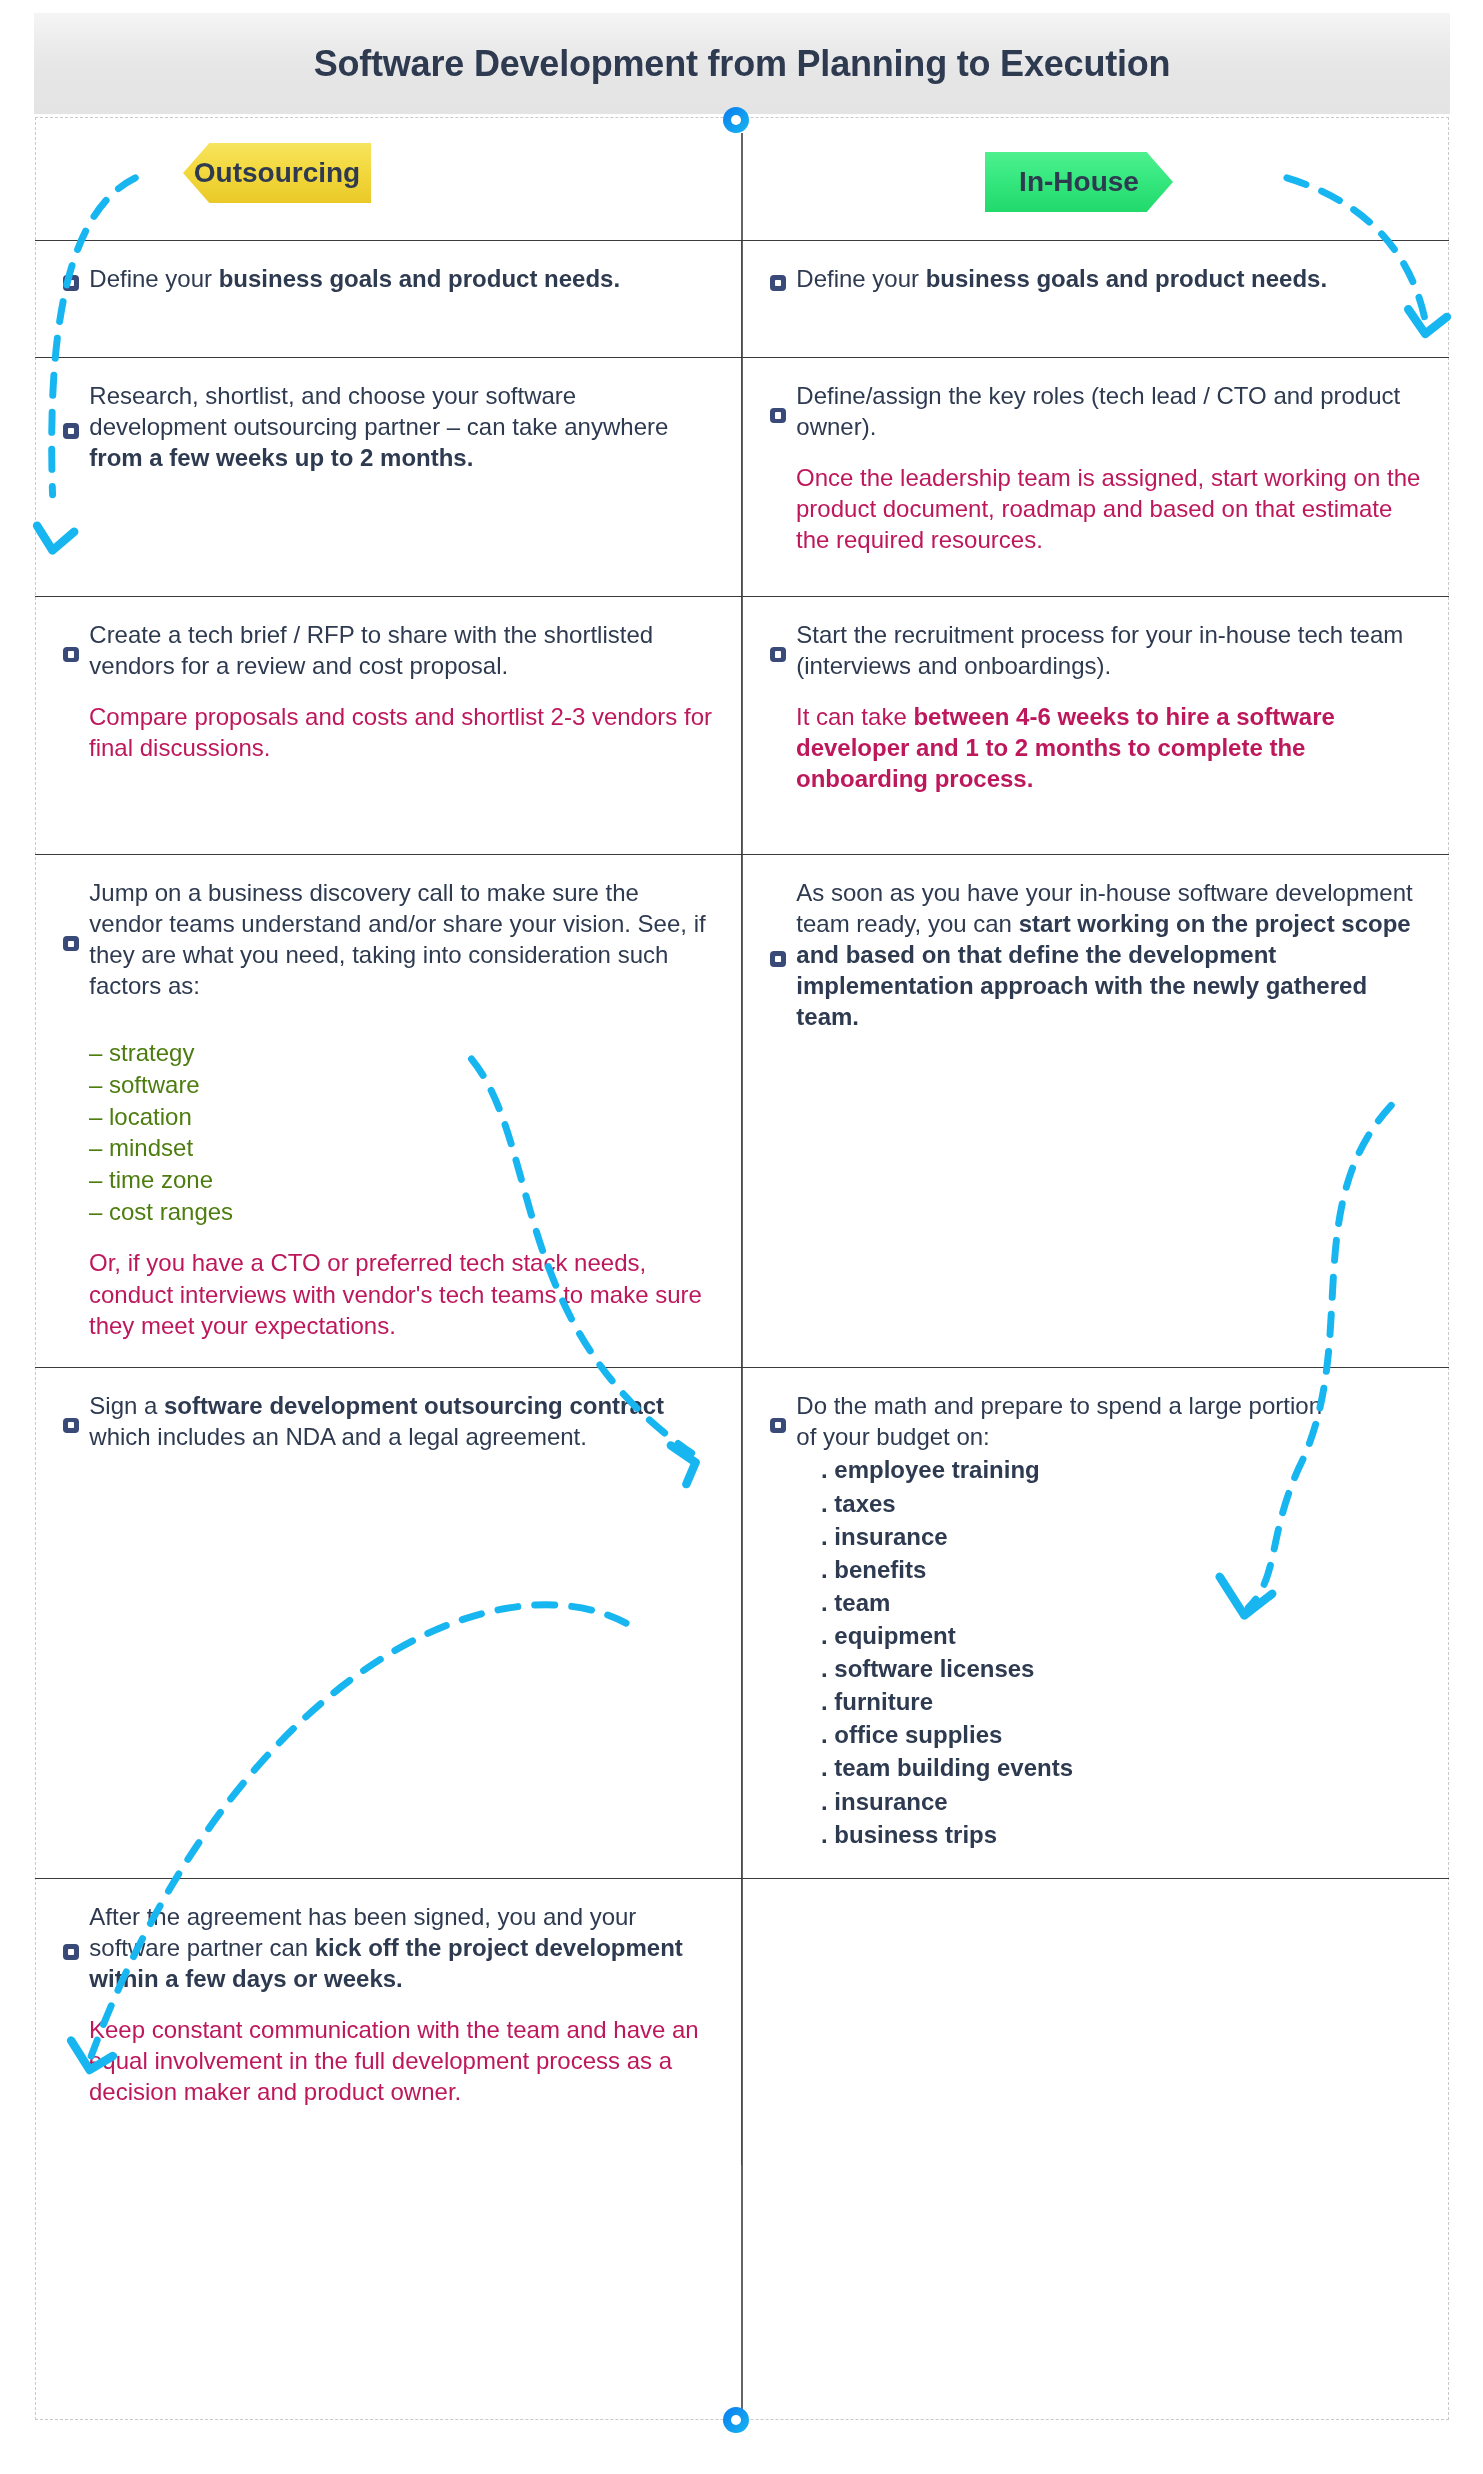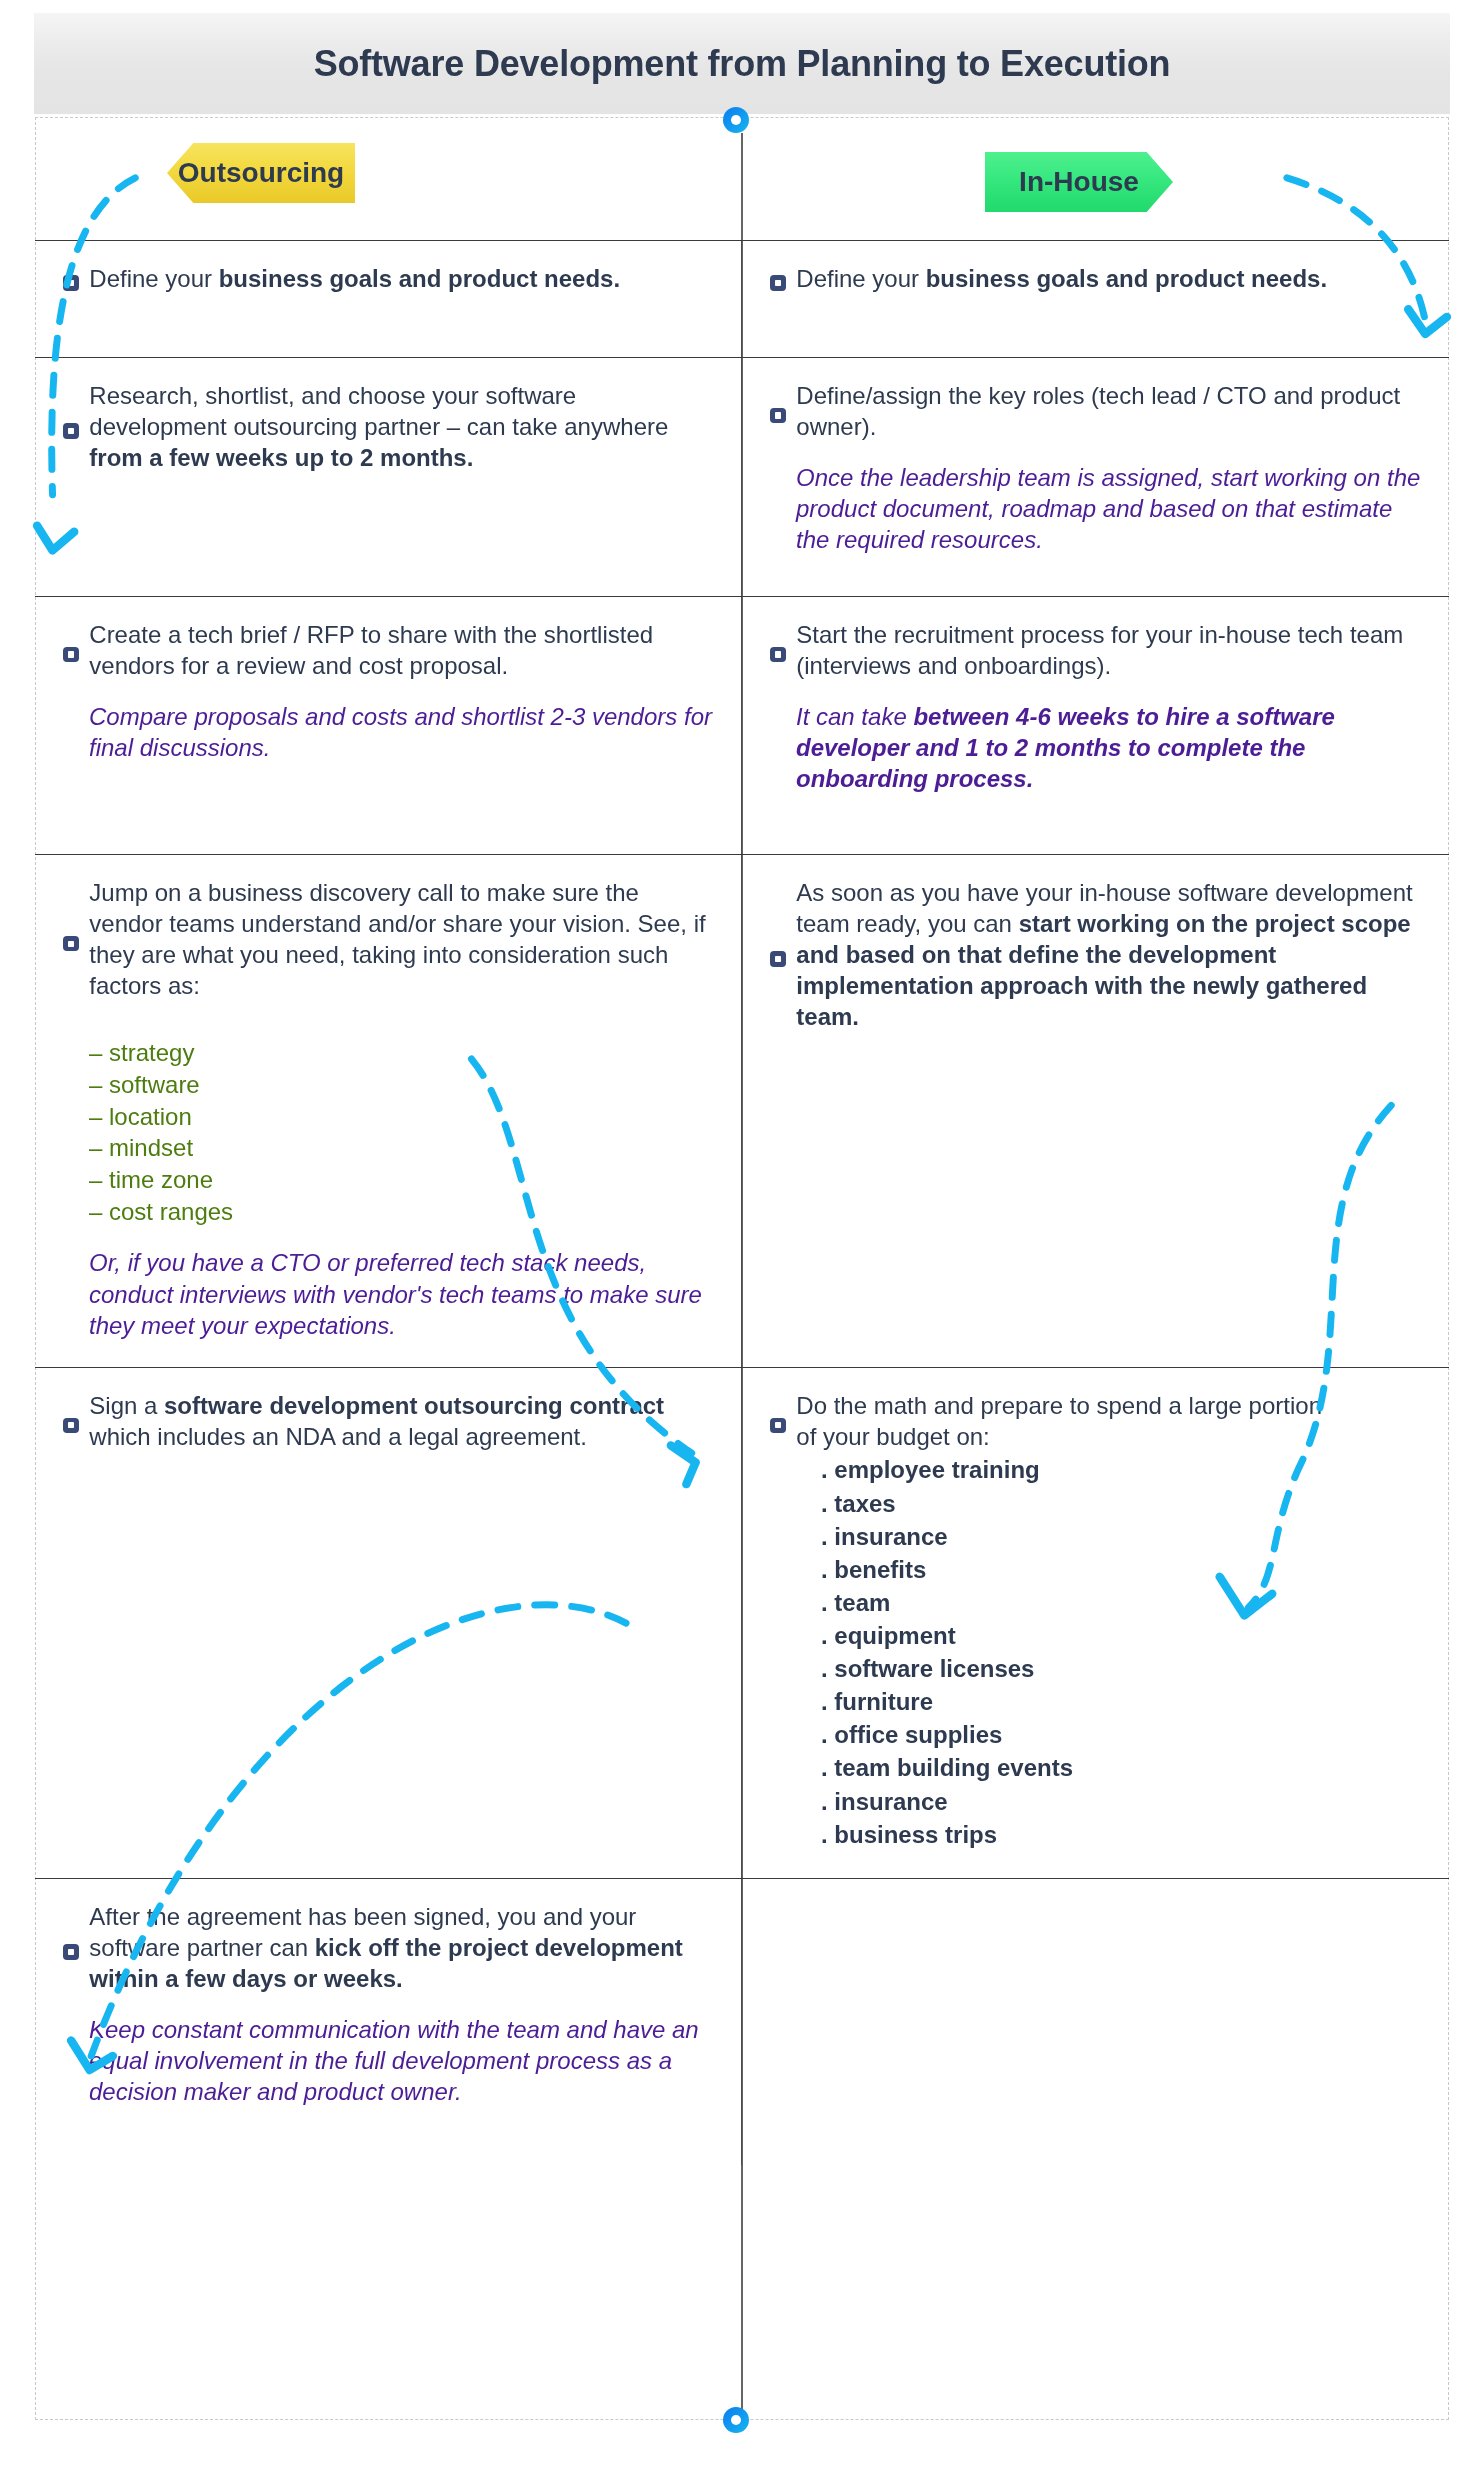--- a/index.html
+++ b/index.html
@@ -39,21 +39,21 @@
   .center-line{
     position:absolute;left:741px;top:133px;width:1.5px;height:2288px;background:#4a4a4a;opacity:.85;
   }
   
   .banner-row{position:absolute;left:35px;top:117px;width:1414px;height:122px;}
   .tag{
     position:absolute;height:60px;display:flex;align-items:center;justify-content:center;
     font-size:28px;font-weight:bold;color:#2e3a50;
   }
   .tag-out{
-    left:132px;top:26px;width:188px;
+    left:148px;top:26px;width:188px;
     background:linear-gradient(180deg,#f7e45e 0%,#f3d93f 45%,#e9c928 100%);
     clip-path:polygon(14% 0%, 100% 0%, 100% 100%, 14% 100%, 0% 50%);
     box-shadow:0 2.3px 3.1px rgba(0,0,0,.18);
   }
   .tag-in{
     left:950px;top:35px;width:188px;
     background:linear-gradient(180deg,#4ef08e 0%,#36e87f 45%,#21d96c 100%);
     clip-path:polygon(0% 0%, 86% 0%, 100% 50%, 86% 100%, 0% 100%);
     box-shadow:0 2.3px 3.1px rgba(0,0,0,.18);
   }
@@ -76,22 +76,22 @@
     background:#3a4a78;margin-top:9.3px;margin-right:10.8px;
     display:flex;align-items:center;justify-content:center;
   }
   .bullet::after{content:"";width:6.2px;height:6.2px;background:#fff;border-radius:0.8px;}
   .ptext{
     font-size:24px;line-height:1.30;color:#2e3a50;max-width:634px;
     font-family:"Liberation Sans", sans-serif;
   }
   .ptext b{font-weight:bold;}
   .para{
-    font-size:24px;line-height:1.30;color:#4c1d95;max-width:634px;
-    margin-left:26px;margin-top:20px;font-style:italic;
+    font-size:24px;line-height:1.30;color:#be185d;max-width:634px;
+    margin-left:26px;margin-top:20px;
   }
   .para b{font-weight:bold;}
   .sublist{
     font-size:24px;line-height:1.32;color:#4d7c0f;margin-left:26px;margin-top:36px;
   }
   .sublist div{white-space:pre;}
   .budget-list{
     font-size:24px;line-height:1.38;color:#2e3a50;font-weight:bold;margin-left:51px;margin-top:1.5px;
   }
   .budget-list div{white-space:pre;}

